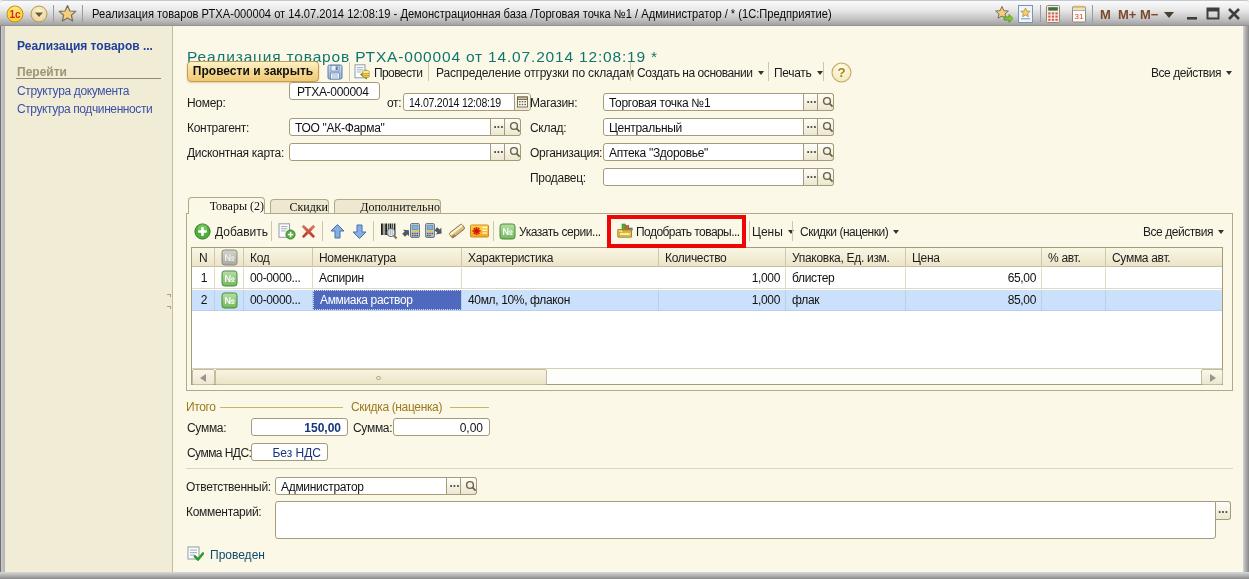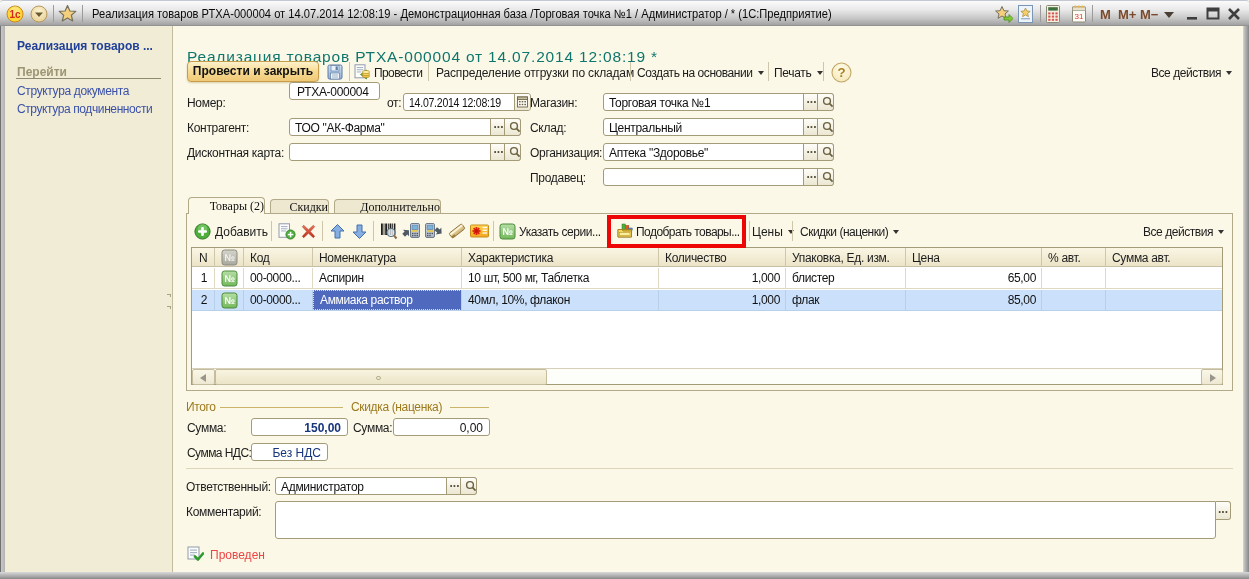--- a/index.html
+++ b/index.html
@@ -371,23 +371,20 @@
     <div class="cell" style="left:0;width:23px">
         <div class="r" style="right:7px">1</div>
       </div>
     <div class="cell" style="left:23px;width:29px"></div>
     <div class="cell" style="left:52px;width:69px">
         <div class="l">00-0000...</div>
       </div>
     <div class="cell" style="left:121px;width:149px">
         <div class="l">Аспирин</div>
       </div>
-    <div class="cell" style="left:270px;width:197px">
-        <div class="l">10 шт, 500 мг, Таблетка</div>
-      </div>
     <div class="cell" style="left:467px;width:127px">
         <div class="r">1,000</div>
       </div>
     <div class="cell" style="left:594px;width:120px">
         <div class="l">блистер</div>
       </div>
     <div class="cell" style="left:714px;width:136px">
         <div class="r">65,00</div>
       </div>
     <div class="cell" style="left:850px;width:64px"></div>
@@ -485,21 +482,21 @@
   <div class="abs" style="left:275px;top:501px;width:941px;height:38px;background:#fff;border:1px solid #a49c79;border-radius:3px 0 3px 3px"></div>
   <div class="abs" style="left:1216px;top:501px;width:15px;height:19px;background:linear-gradient(#fefdf8,#ece7d2);border:1px solid #a49c79;border-left:none;border-radius:0 3px 3px 0;font-weight:bold;color:#55503a;text-align:center;line-height:14px;font-size:12px">...</div>
 
   <svg class="abs" style="left:187px;top:545px" width="17" height="17" viewBox="0 0 17 17">
     <rect x="1" y="2" width="11" height="12" fill="#fdfdfb" stroke="#8f9bac"></rect>
     <rect x="3" y="4.5" width="7" height="1.2" fill="#aab6c6"></rect>
       <rect x="3" y="7" width="7" height="1.2" fill="#aab6c6"></rect>
       <rect x="3" y="9.5" width="5" height="1.2" fill="#aab6c6"></rect>
     <path d="M8 11.5 L11 14.5 L16 8.5" fill="none" stroke="#2f9a2f" stroke-width="2.6" stroke-linecap="round" stroke-linejoin="round"></path>
   </svg>
-  <div class="abs" style="left:210px;top:548px;font-size:12px;color:#ef4444">Проведен</div>
+  <div class="abs" style="left:210px;top:548px;font-size:12px;color:#0c4a6e">Проведен</div>
 
   <div class="abs" id="bl"></div>
   <div class="abs" id="br"></div>
   <div class="abs" id="bb"></div>
   <div class="abs" id="titlebar">
 
     <svg class="abs" style="left:6px;top:4px" width="18" height="18" viewBox="0 0 18 18">
       <circle cx="9" cy="9" r="8" fill="#ffd633" stroke="#c98a1f"></circle>
       <circle cx="9" cy="6.5" r="5" fill="#ffe98a" opacity="0.8"></circle>
       <text x="9" y="13" font-size="10" font-weight="bold" fill="#d42a1e" text-anchor="middle" font-family="Liberation Sans">1с</text>

